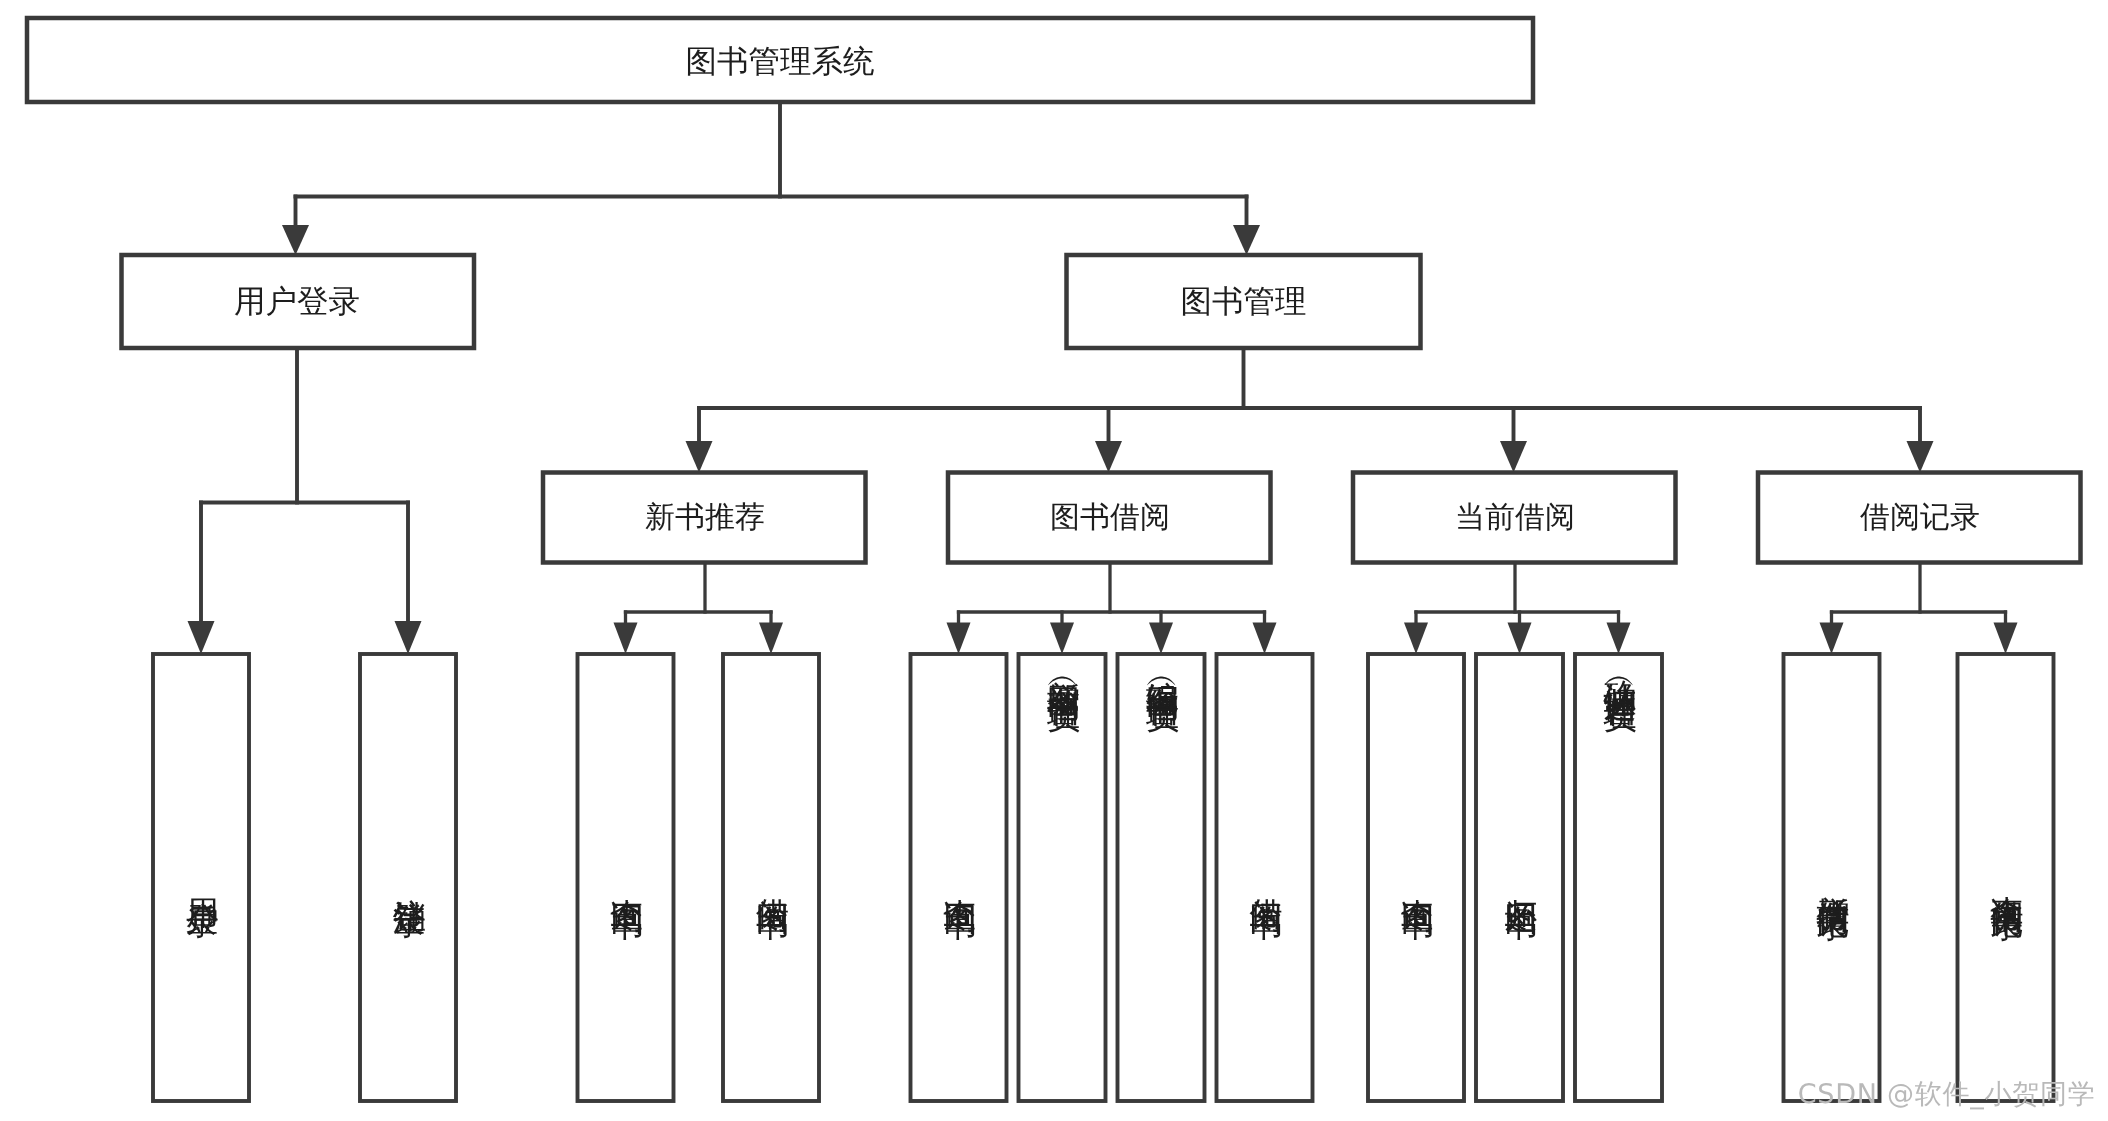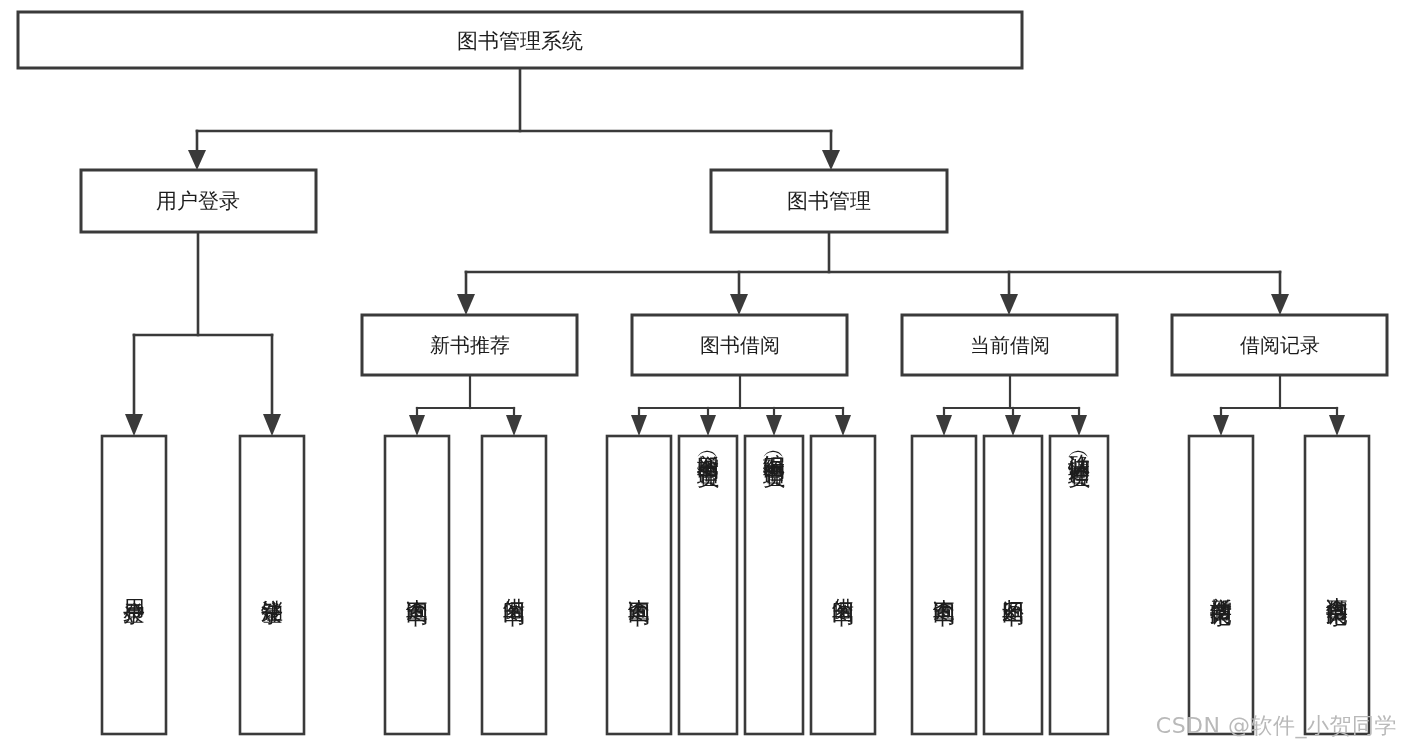--- a/index.html
+++ b/index.html
@@ -78,21 +78,21 @@
     letter-spacing: 2px;
     color: #1d1d1d;
     white-space: nowrap;
     text-align: center;
   }
   .watermark {
     position: absolute;
     right: 8px;
     bottom: 6px;
     font-family: "DejaVu Sans", "Liberation Sans", sans-serif;
-    font-size: 22px;
+    font-size: 18px;
     color: #b9b9b9;
     letter-spacing: 0.5px;
     white-space: nowrap;
   }
 </style>
 </head>
 <body>
 
 <div id="diagram-root">
 

